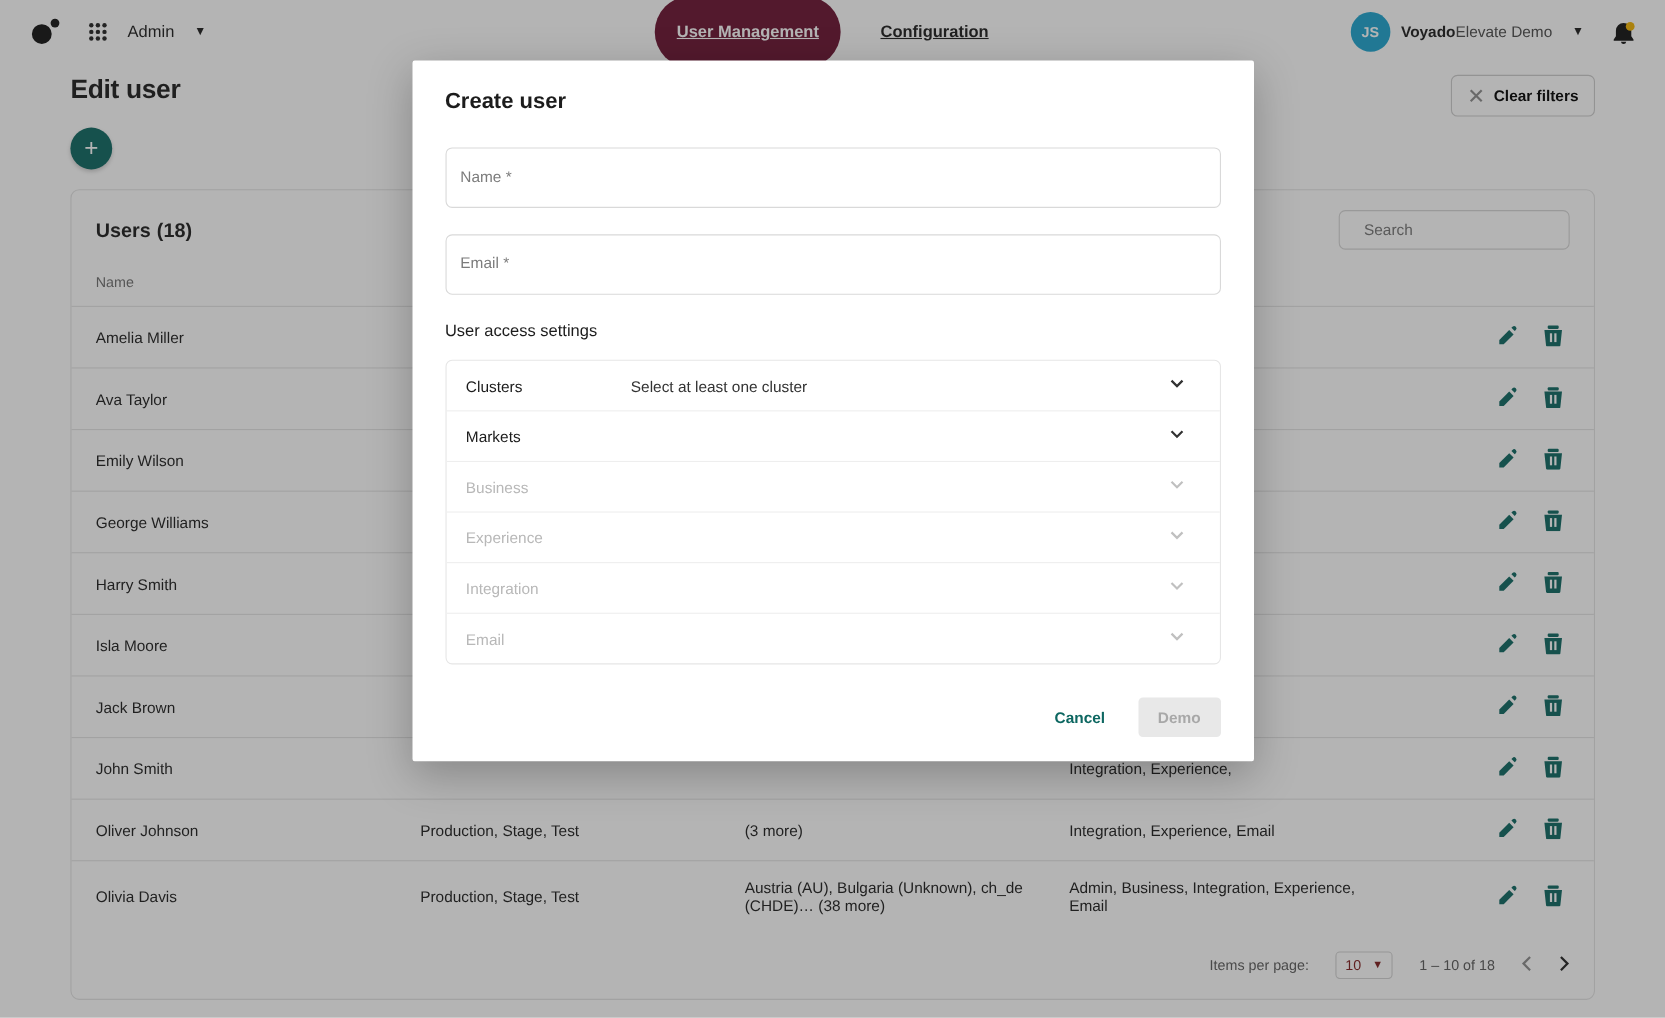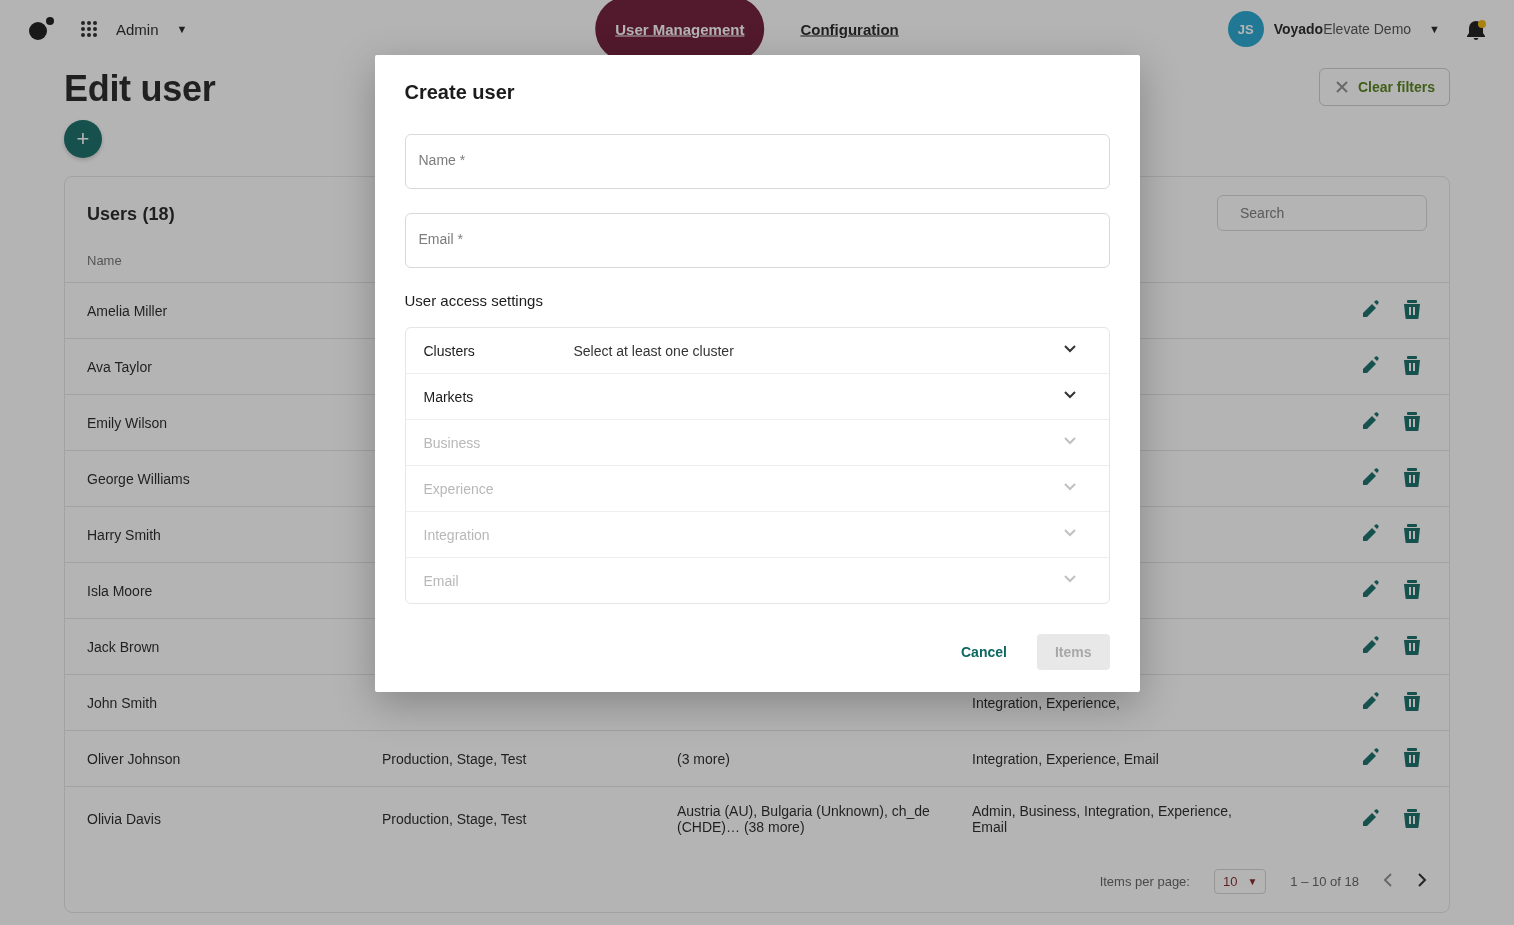--- a/index.html
+++ b/index.html
@@ -59,25 +59,25 @@
 .user-txt .u2{font-size:14px;color:#4a4a4a}
 .userblock .chev{font-size:11px;margin-left:8px}
 .bell{position:relative;margin-left:26px;cursor:pointer}
 .bell svg{display:block}
 .bell .dot{position:absolute;top:2px;right:0;width:8px;height:8px;border-radius:50%;background:#f2b300}
 
 .pagehdr{
   display:flex;align-items:flex-start;justify-content:space-between;
   padding:10px 64px 0;
 }
-.pagehdr h1{margin:0;font-size:36px;letter-spacing:-.3px}
+.pagehdr h1{margin:0;font-size:24px;letter-spacing:-.3px}
 .clear-filters{
   display:inline-flex;align-items:center;gap:8px;
   border:1px solid #ccc;border-radius:6px;padding:10px 14px;
-  color:#4d7c0f;font-weight:600;font-size:14px;cursor:pointer;background:#fff;
+  color:#000000;font-weight:600;font-size:14px;cursor:pointer;background:#fff;
 }
 .clear-filters svg{display:block}
 .fab{
   width:38px;height:38px;border-radius:50%;background:var(--teal);color:#fff;
   display:flex;align-items:center;justify-content:center;font-size:22px;
   margin:10px 0 0 64px;cursor:pointer;box-shadow:0 2px 4px rgba(0,0,0,.2);
 }
 
 .card{
   margin:18px 64px 40px;
@@ -497,16 +497,16 @@
           <div class="lbl">Email</div>
           <div class="val"></div>
           <div class="chev"><svg width="14" height="14" viewBox="0 0 14 14" fill="none" stroke="#333" stroke-width="2">
               <path d="M2 4l5 5 5-5"></path>
             </svg></div>
         </div>
       </div>
 
     <div class="modal-foot">
       <span class="btn-cancel">Cancel</span>
-      <span class="btn-save">Items</span>
+      <span class="btn-save">Demo</span>
     </div>
   </div>
 </div>
 
 </body></html>

